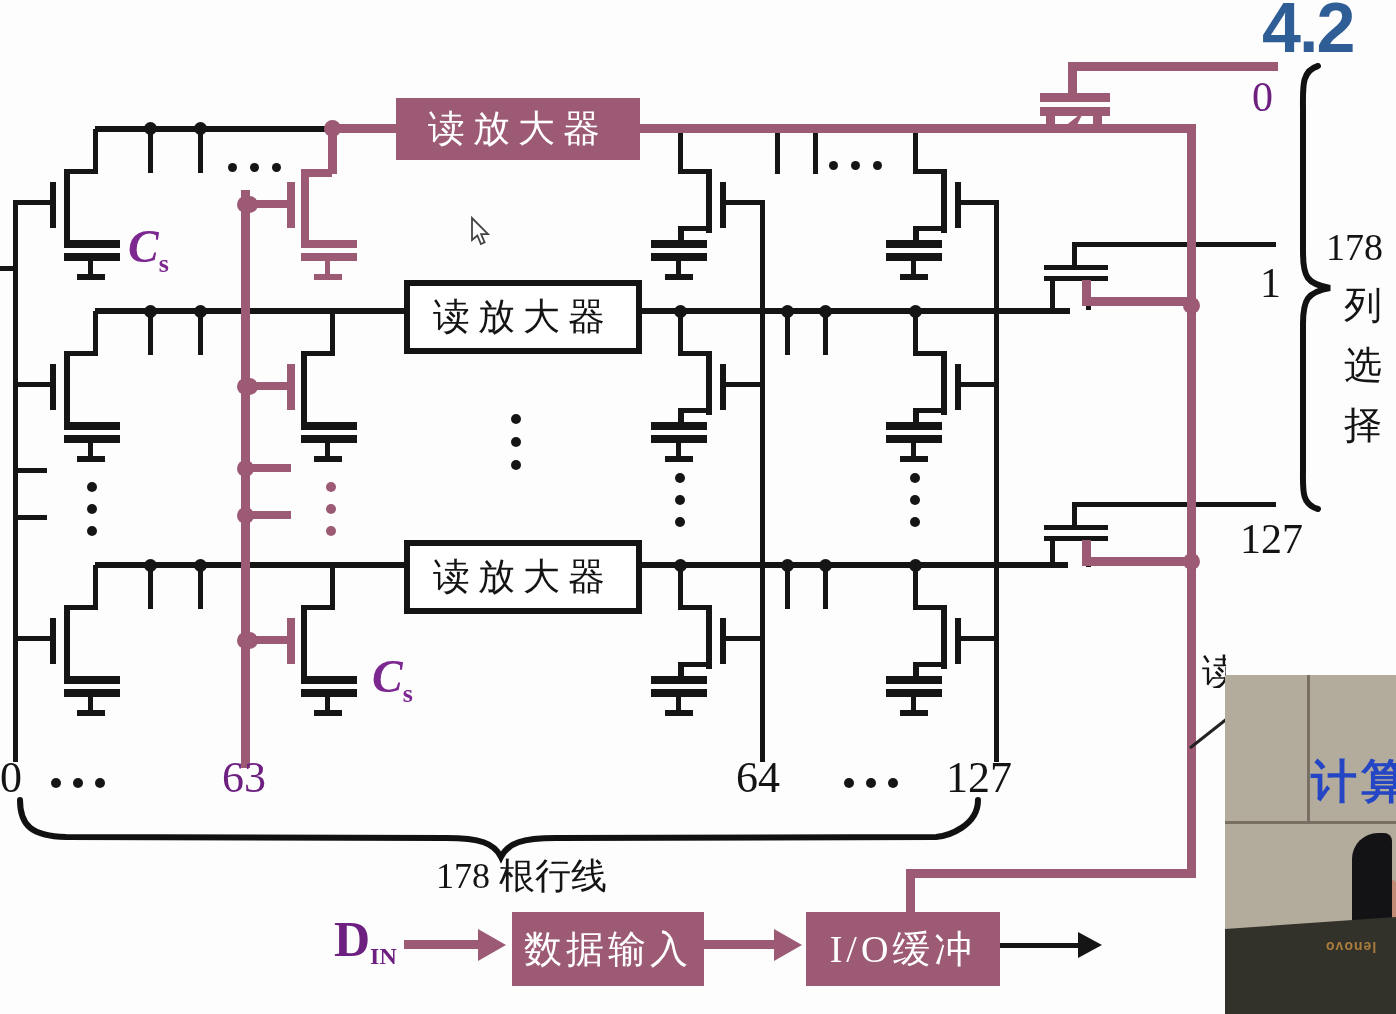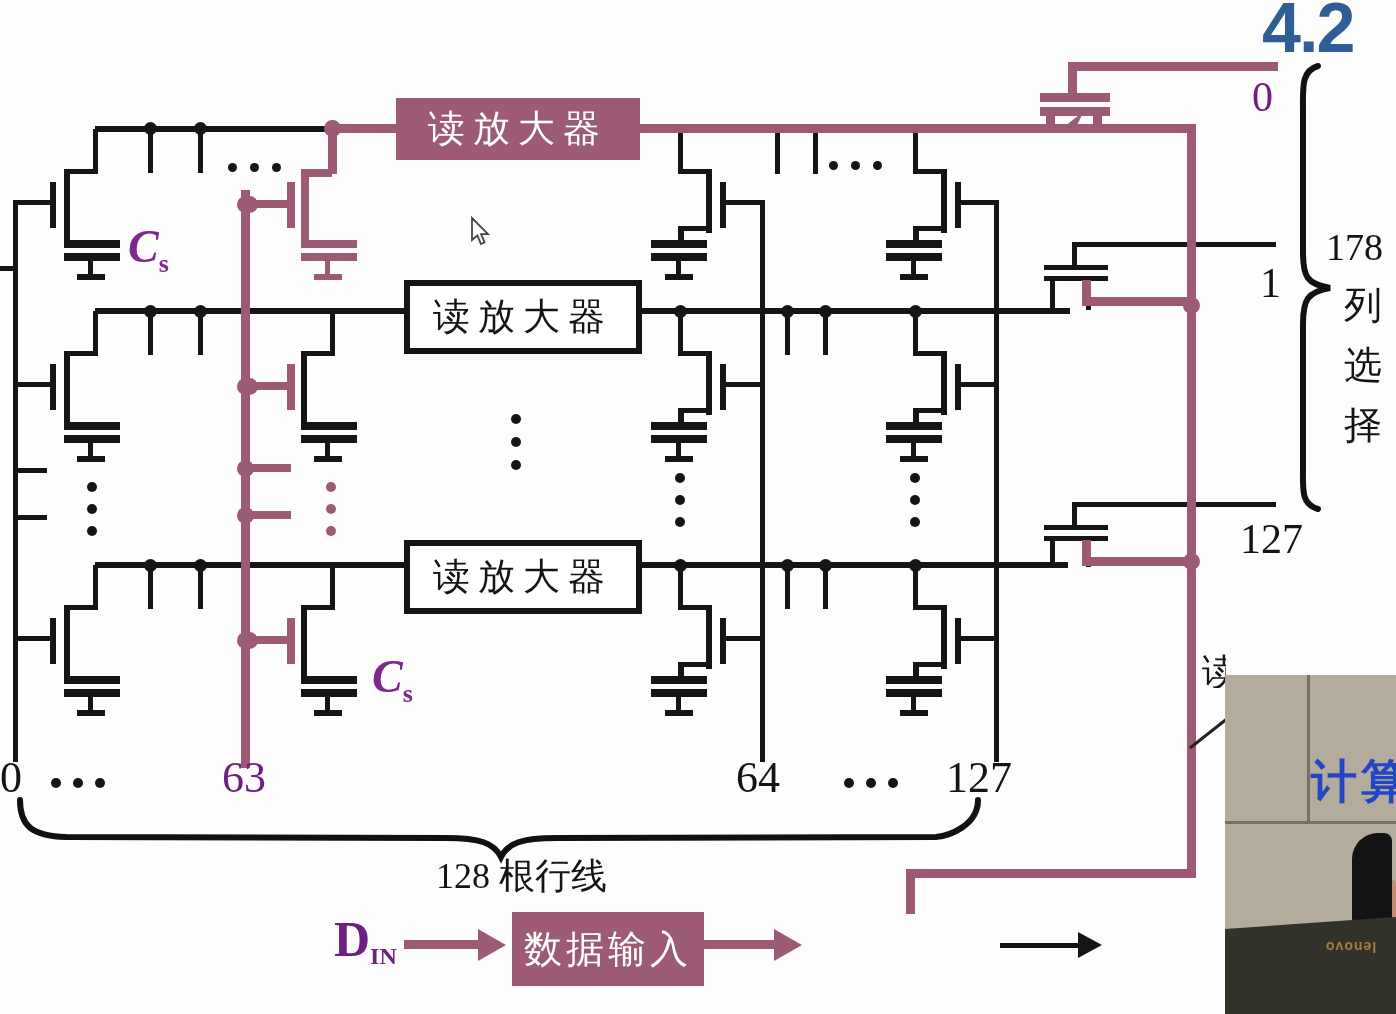--- a/index.html
+++ b/index.html
@@ -299,32 +299,33 @@
   <div class="lbl" style="left:1240px;top:518px;">127</div>
   <div class="lbl" style="left:1326px;top:228px;font-size:38px;">178</div>
   <div class="lbl" style="left:1344px;top:286px;font-size:38px;">列</div>
   <div class="lbl" style="left:1344px;top:346px;font-size:38px;">选</div>
   <div class="lbl" style="left:1344px;top:406px;font-size:38px;">择</div>
 
   <div class="lbl" style="left:0px;top:756px;font-size:44px;">0</div>
   <div class="lbl purpletext" style="left:222px;top:756px;font-size:44px;">63</div>
   <div class="lbl" style="left:736px;top:756px;font-size:44px;">64</div>
   <div class="lbl" style="left:946px;top:756px;font-size:44px;">127</div>
-  <div class="lbl" style="left:436px;top:858px;font-size:36px;">128 根行线</div>
+  <div class="lbl" style="left:436px;top:858px;font-size:36px;">178 根行线</div>
 
   <div class="din"><span>D</span><span class="sub">IN</span></div>
 
   <div class="ln pu" style="left:404px;top:940px;width:76px;height:9px;"></div>
   <div class="tri" style="left:478px;top:929px;border-top:16px solid transparent;border-bottom:16px solid transparent;border-left:28px solid #9c5a74;"></div>
 
   <div class="flowbox filled" style="left:512px;top:912px;width:192px;height:74px;">数据输入</div>
 
   <div class="ln pu" style="left:702px;top:940px;width:74px;height:9px;"></div>
   <div class="tri" style="left:774px;top:929px;border-top:16px solid transparent;border-bottom:16px solid transparent;border-left:28px solid #9c5a74;"></div>
 
+  <div class="flowbox filled" style="left:806px;top:912px;width:194px;height:74px;">I/O缓冲</div>
 
   <div class="ln" style="left:1000px;top:943px;width:80px;height:5px;"></div>
   <div class="tri" style="left:1078px;top:932px;border-top:13px solid transparent;border-bottom:13px solid transparent;border-left:24px solid #151515;"></div>
 
 
   <div class="callout">读</div>
 
   <svg class="overlaysvg" width="1396" height="1014" viewBox="0 0 1396 1014">
     <path d="M1318,66 C1301,71 1303,88 1303,110 L1303,252 C1303,277 1307,284 1330,288 C1307,292 1303,300 1303,324 L1303,468 C1303,490 1301,504 1318,509" fill="none" stroke="#111111" stroke-width="6" stroke-linecap="round"></path>
     <path d="M20,800 C20,826 32,836 66,837 L446,838 C480,838 494,843 501,857 C508,843 522,838 556,838 L936,837 C948,836 978,826 978,800" fill="none" stroke="#111111" stroke-width="6" stroke-linecap="round"></path>

